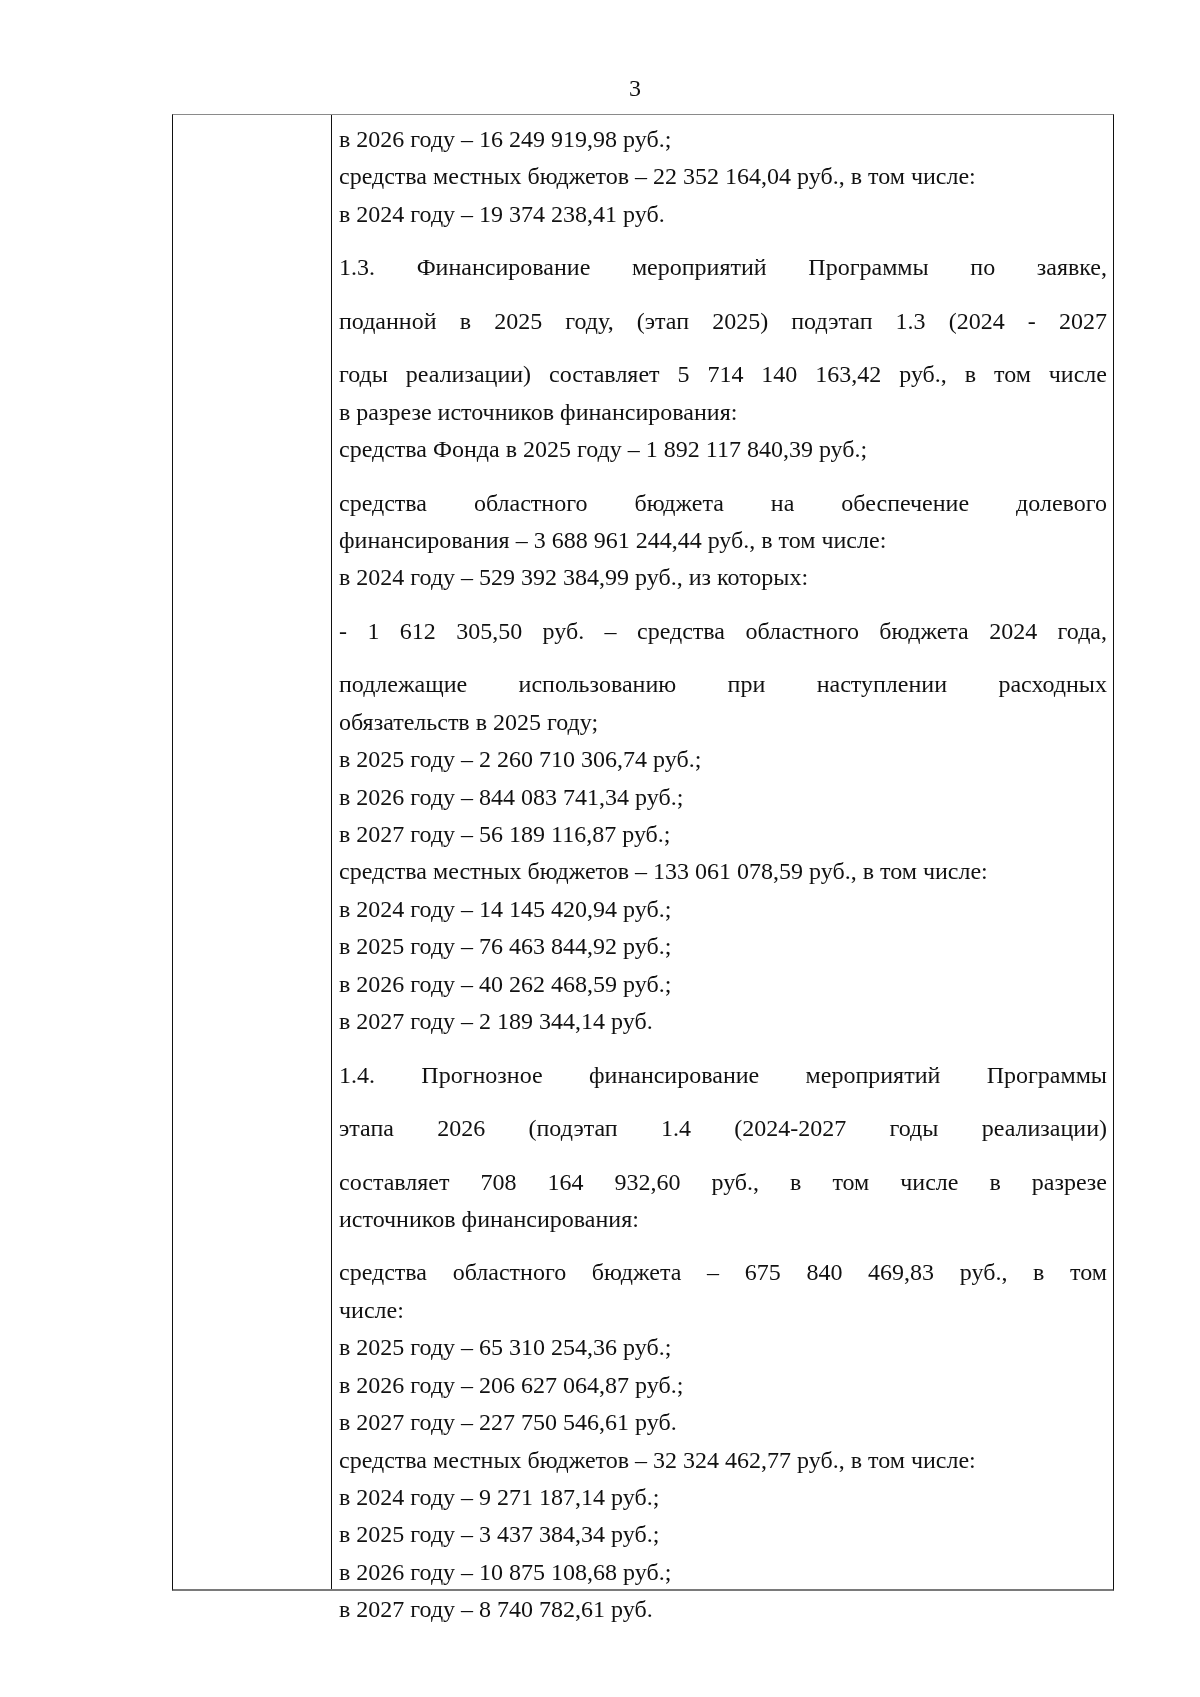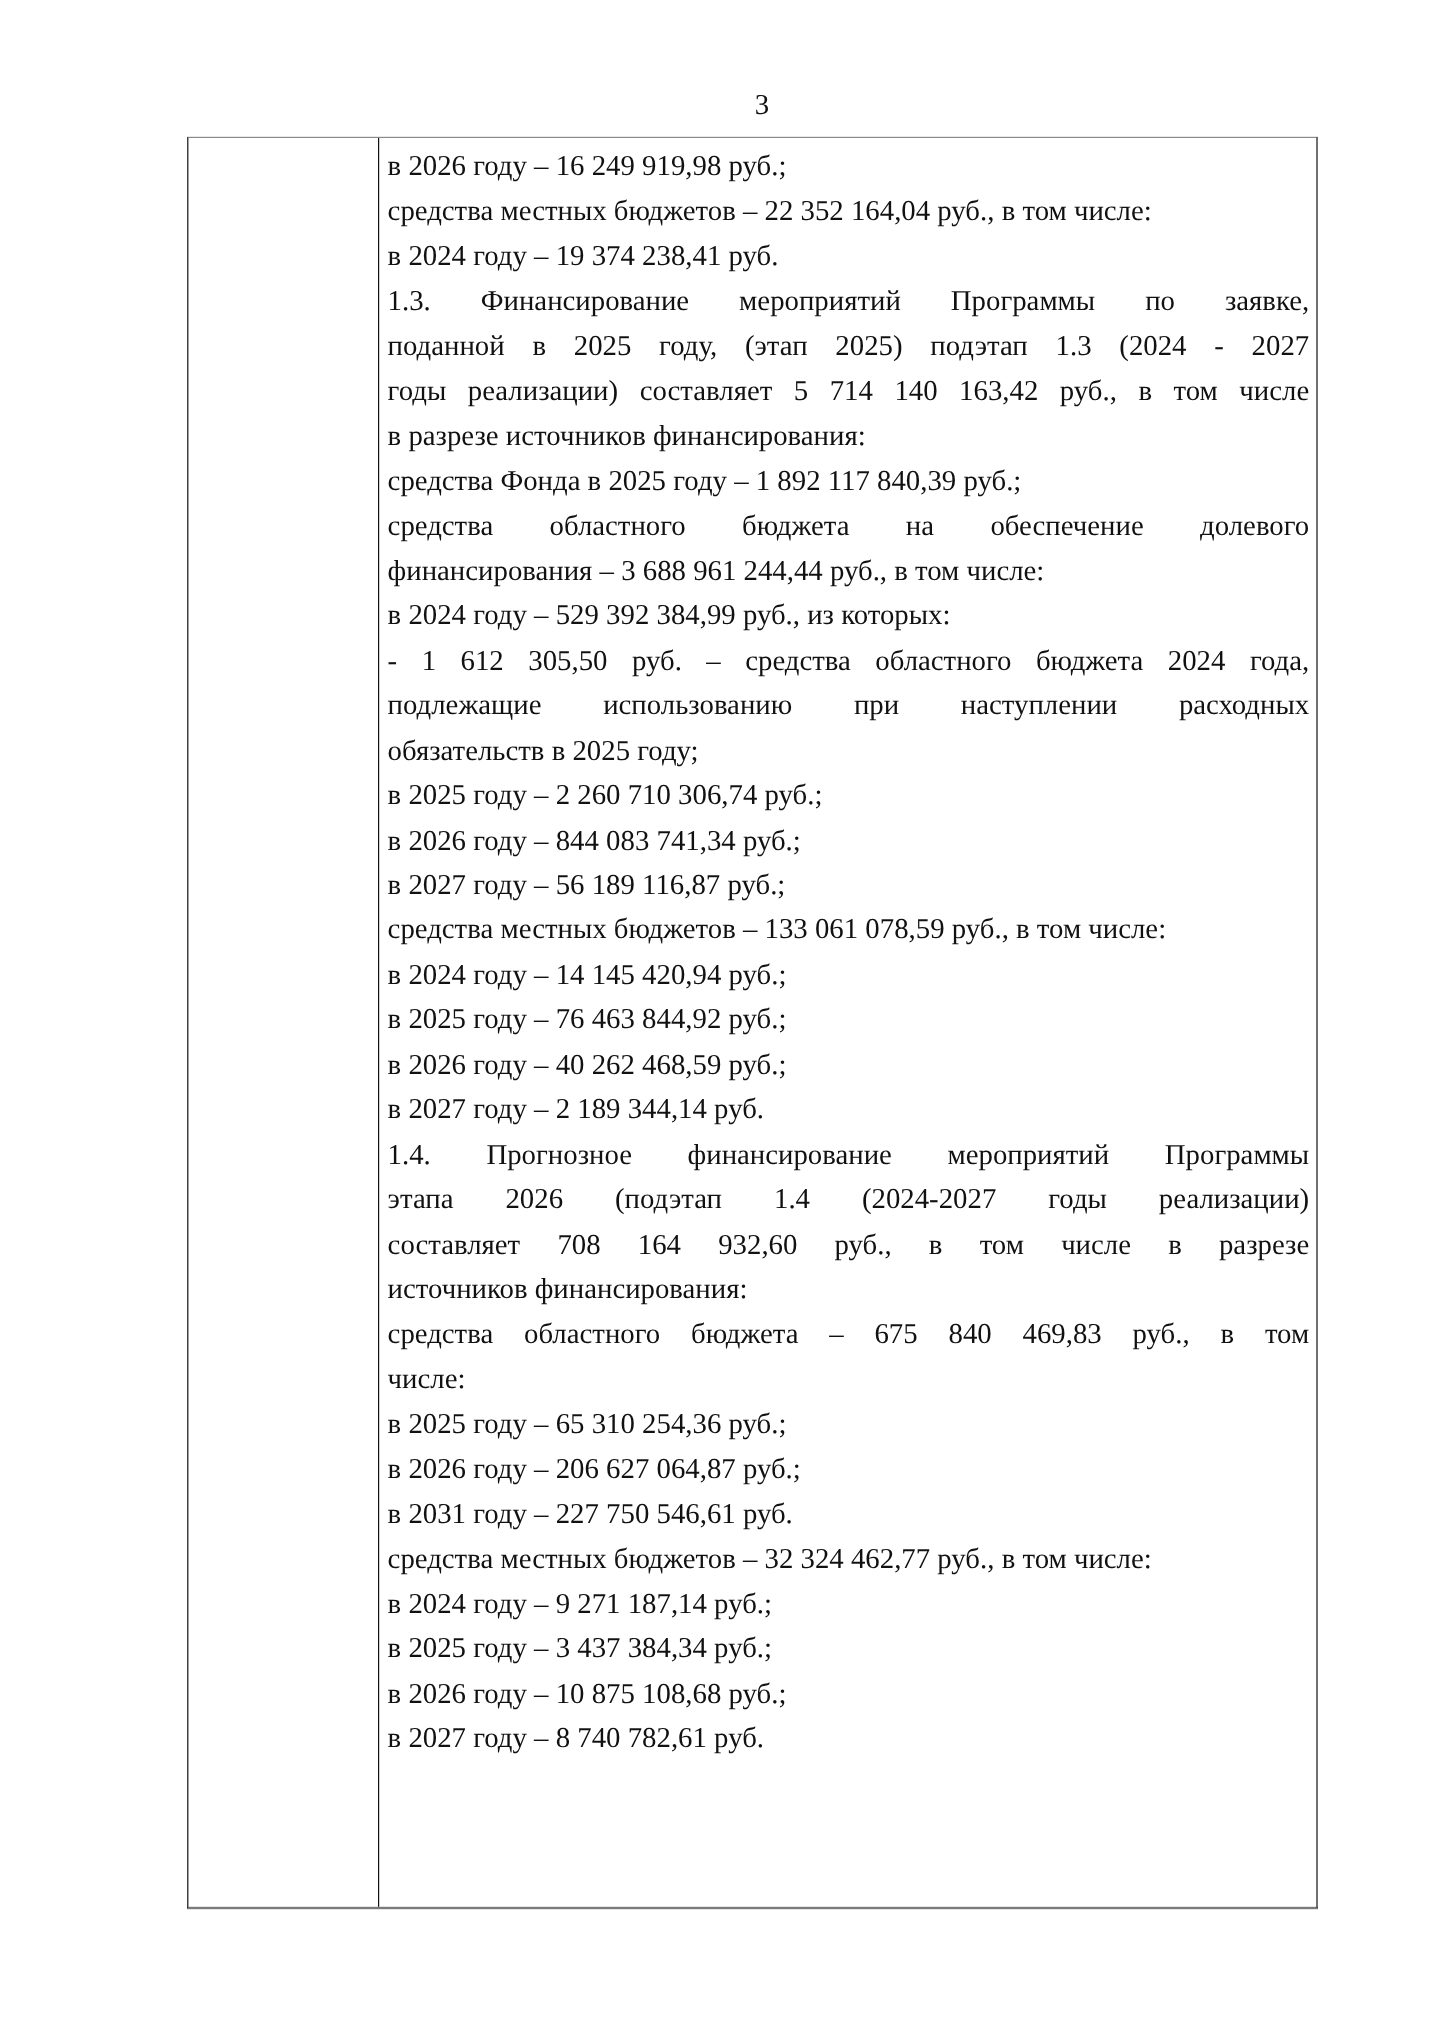--- a/index.html
+++ b/index.html
@@ -1,22 +1,22 @@
 <!DOCTYPE html>
 <html><head>
   <meta charset="utf-8">
   <style>
     html, body { margin: 0; padding: 0; background: #ffffff; }
     body { width: 1200px; height: 1697px; position: relative; font-family: "Liberation Serif", serif; color: #111; }
     .page-number { position: absolute; top: 74px; left: 0; width: 1270px; text-align: center; font-size: 24px; line-height: 28px; }
-    .doc-table { position: absolute; top: 114px; left: 156px; width: 942px; height: 1477px; border-top: 1px solid #8a8a8a; border-left: 1px solid #111; border-right: 1px solid #111; border-bottom: 2px solid #7a7a7a; box-sizing: border-box; }
+    .doc-table { position: absolute; top: 114px; left: 172px; width: 942px; height: 1477px; border-top: 1px solid #8a8a8a; border-left: 1px solid #111; border-right: 1px solid #111; border-bottom: 2px solid #7a7a7a; box-sizing: border-box; }
     .col-left { position: absolute; top: 0; left: 0; width: 158px; height: 100%; border-right: 1px solid #111; }
     .col-right { position: absolute; top: 6px; left: 166px; width: 768px; }
     .line { font-size: 24px; line-height: 37.45px; height: 37.45px; white-space: nowrap; overflow: visible; }
-    .line.justify { text-align: justify; text-align-last: justify; white-space: normal; }
+    .line.justify { text-align: justify; text-align-last: justify; white-space: normal; margin-top: 16px; }
   </style>
 </head>
 <body>
 
 <div class="page-number">3</div>
 
 <div class="doc-table">
   <div class="col-left"></div>
   <div class="col-right" id="right-cell">
       <div class="line">в 2026 году – 16 249 919,98 руб.;</div>
@@ -42,20 +42,20 @@
       <div class="line">в 2026 году – 40 262 468,59 руб.;</div>
       <div class="line">в 2027 году – 2 189 344,14 руб.</div>
       <div class="line justify">1.4. Прогнозное финансирование мероприятий Программы</div>
       <div class="line justify">этапа 2026 (подэтап 1.4 (2024-2027 годы реализации)</div>
       <div class="line justify">составляет 708 164 932,60 руб., в том числе в разрезе</div>
       <div class="line">источников финансирования:</div>
       <div class="line justify">средства областного бюджета – 675 840 469,83 руб., в том</div>
       <div class="line">числе:</div>
       <div class="line">в 2025 году – 65 310 254,36 руб.;</div>
       <div class="line">в 2026 году – 206 627 064,87 руб.;</div>
-      <div class="line">в 2031 году – 227 750 546,61 руб.</div>
+      <div class="line">в 2027 году – 227 750 546,61 руб.</div>
       <div class="line">средства местных бюджетов – 32 324 462,77 руб., в том числе:</div>
       <div class="line">в 2024 году – 9 271 187,14 руб.;</div>
       <div class="line">в 2025 году – 3 437 384,34 руб.;</div>
       <div class="line">в 2026 году – 10 875 108,68 руб.;</div>
       <div class="line">в 2027 году – 8 740 782,61 руб.</div>
     </div>
 </div>
 
 </body></html>

